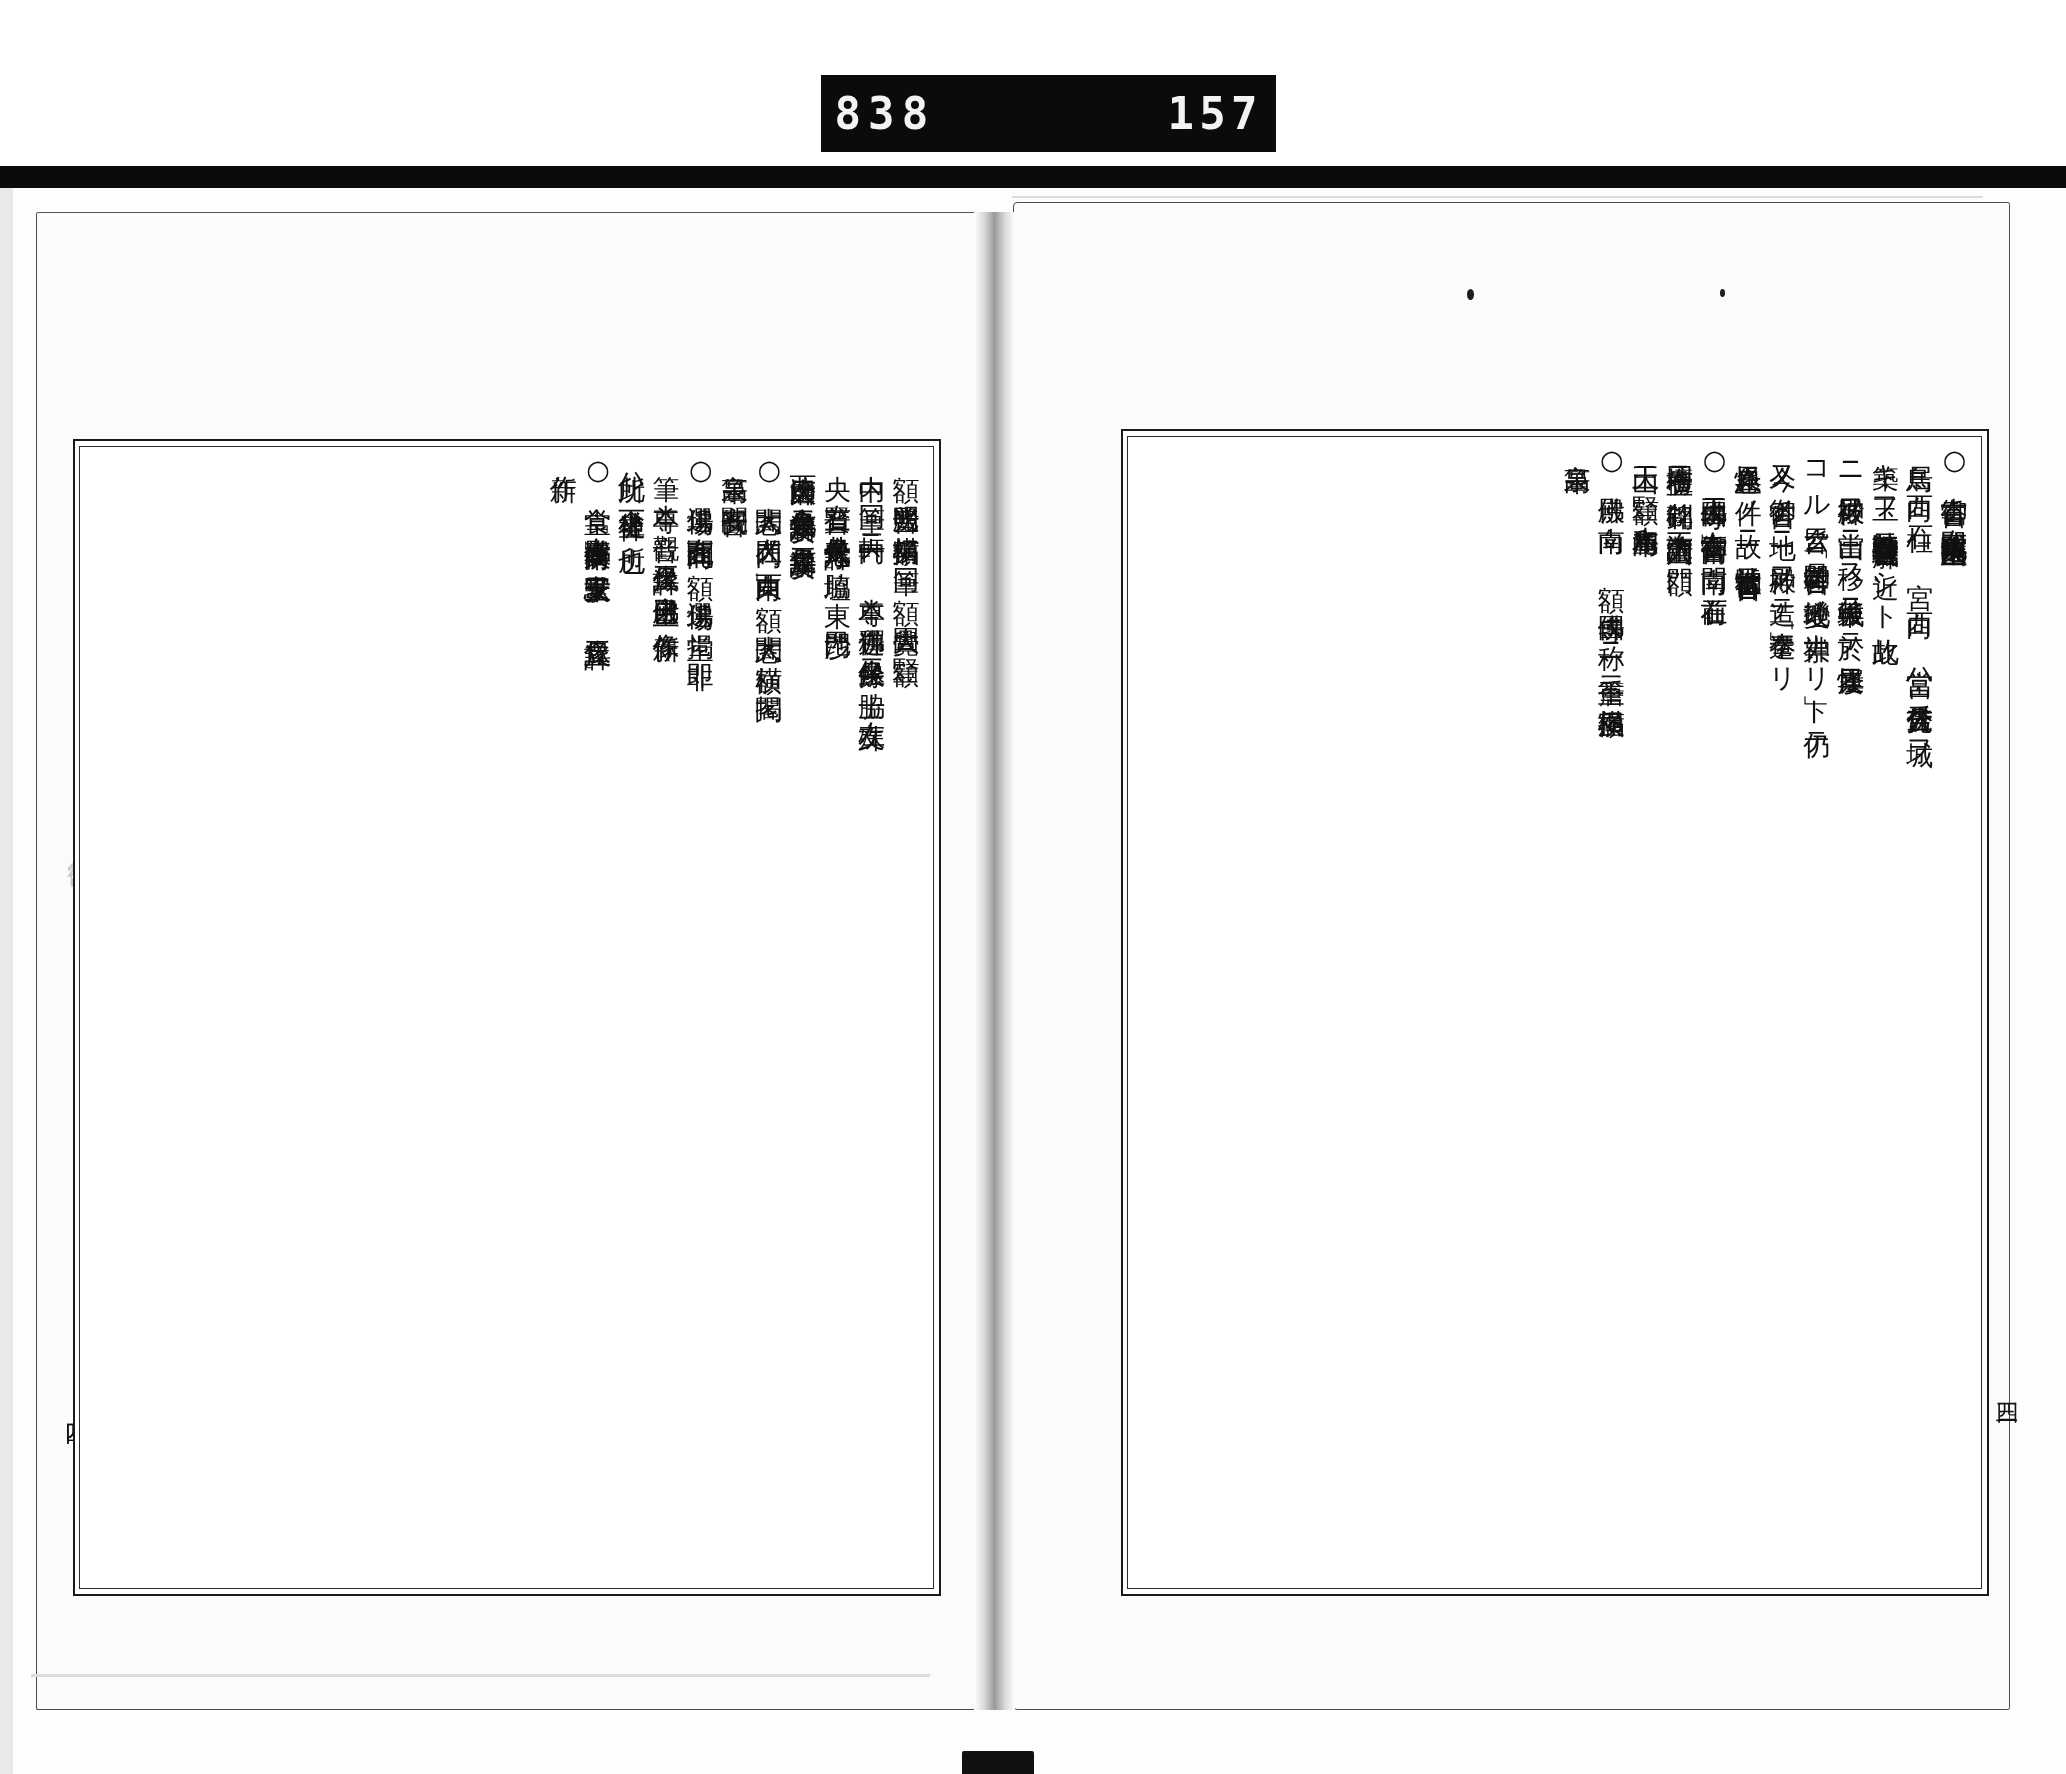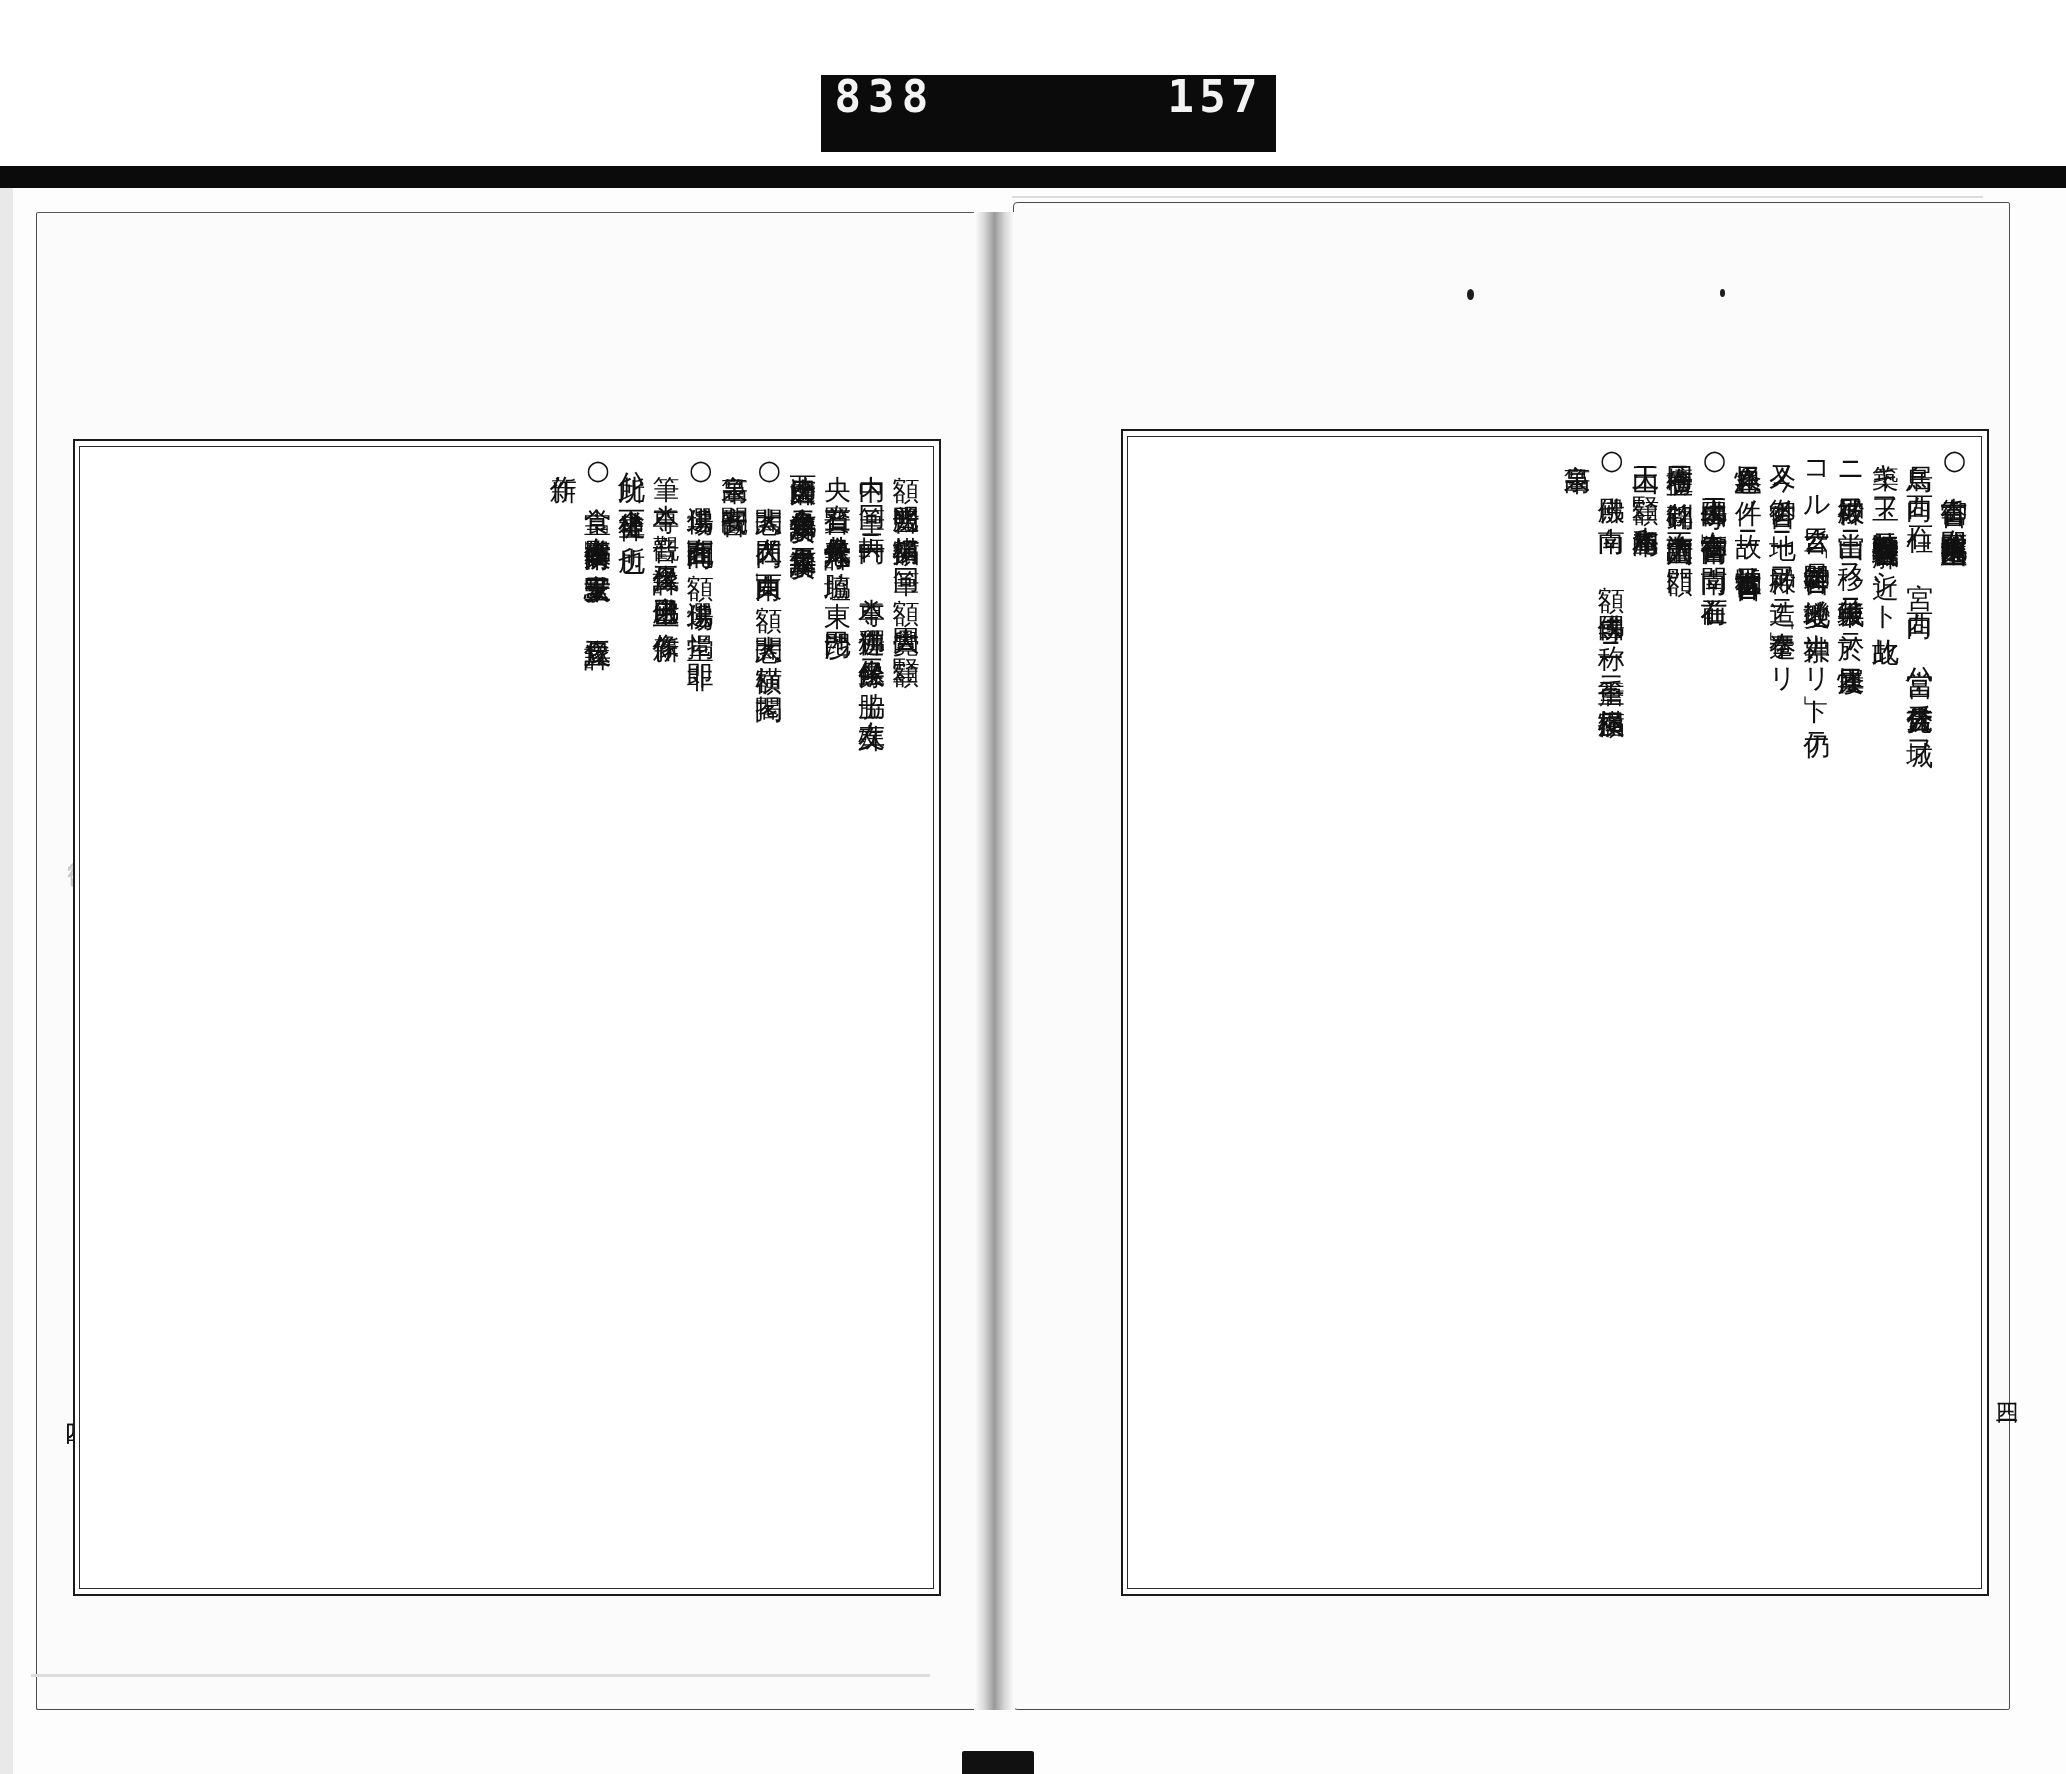--- a/index.html
+++ b/index.html
@@ -48,21 +48,21 @@
     background: #0b0b0b;
   }
   .frame-counter {
     position: absolute;
     left: 821px;
     top: 75px;
     width: 455px;
     height: 77px;
     background: #0b0b0b;
     display: flex;
-    align-items: flex-start;
+    align-items: center;
     justify-content: space-between;
     padding: 0 13.4px;
     box-sizing: border-box;
   }
   .counter-digits {
     color: #f3f3f3;
     font-family: "DejaVu Sans Mono", monospace;
     font-size: 44px;
     letter-spacing: 7.2px;
     font-weight: bold;

